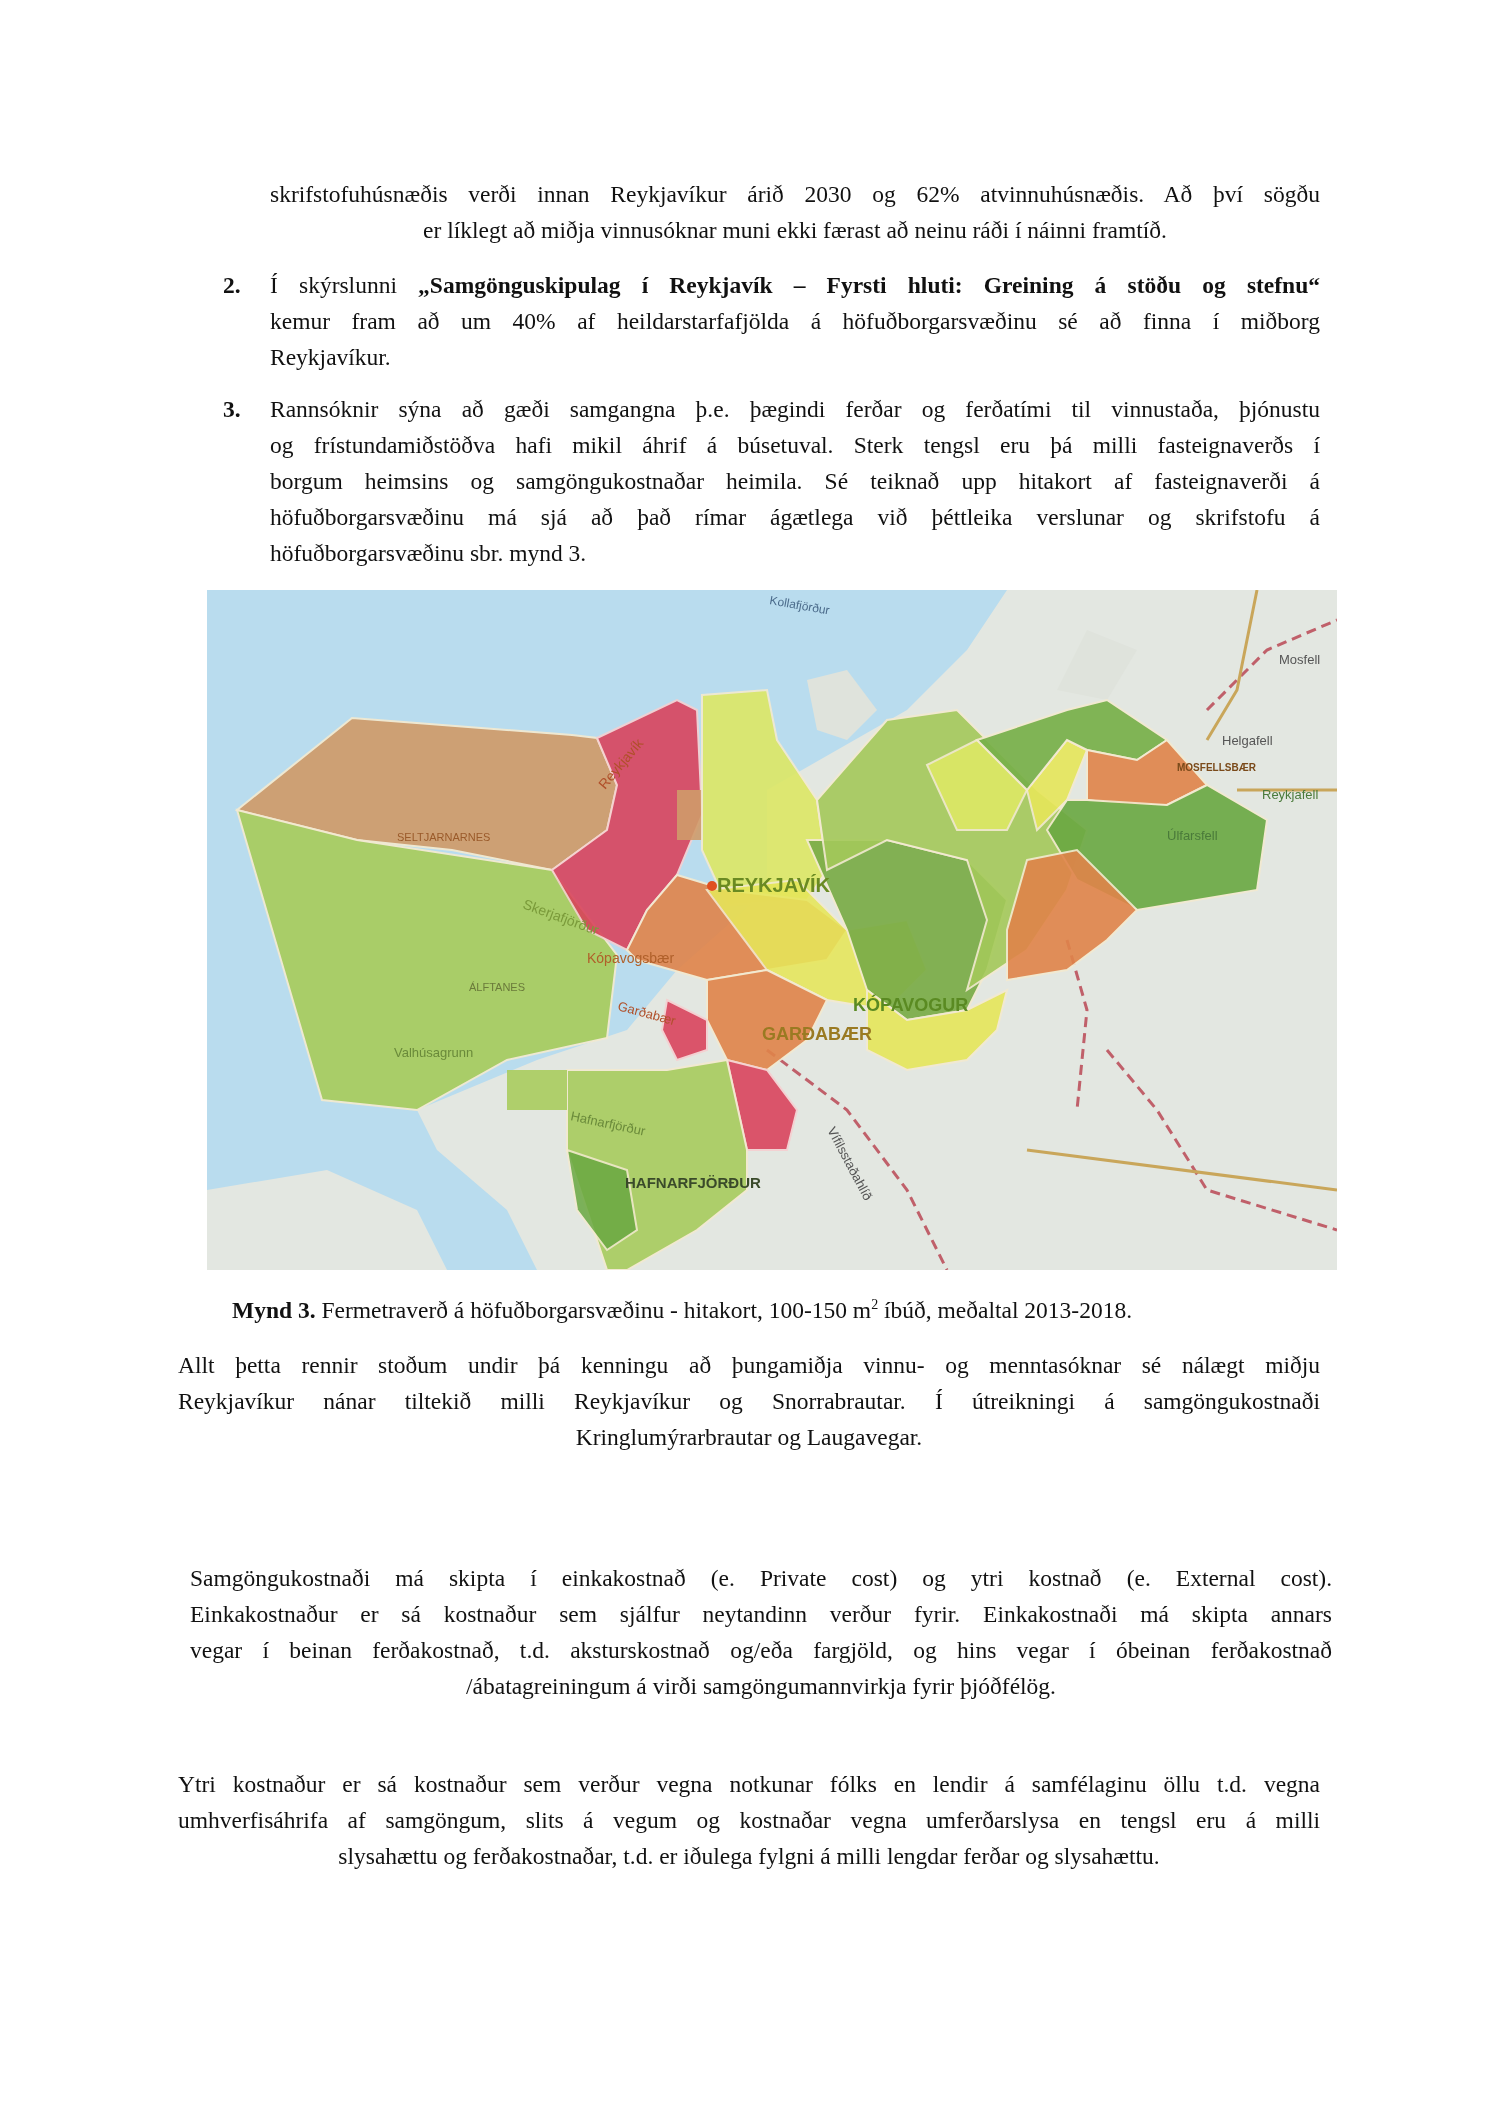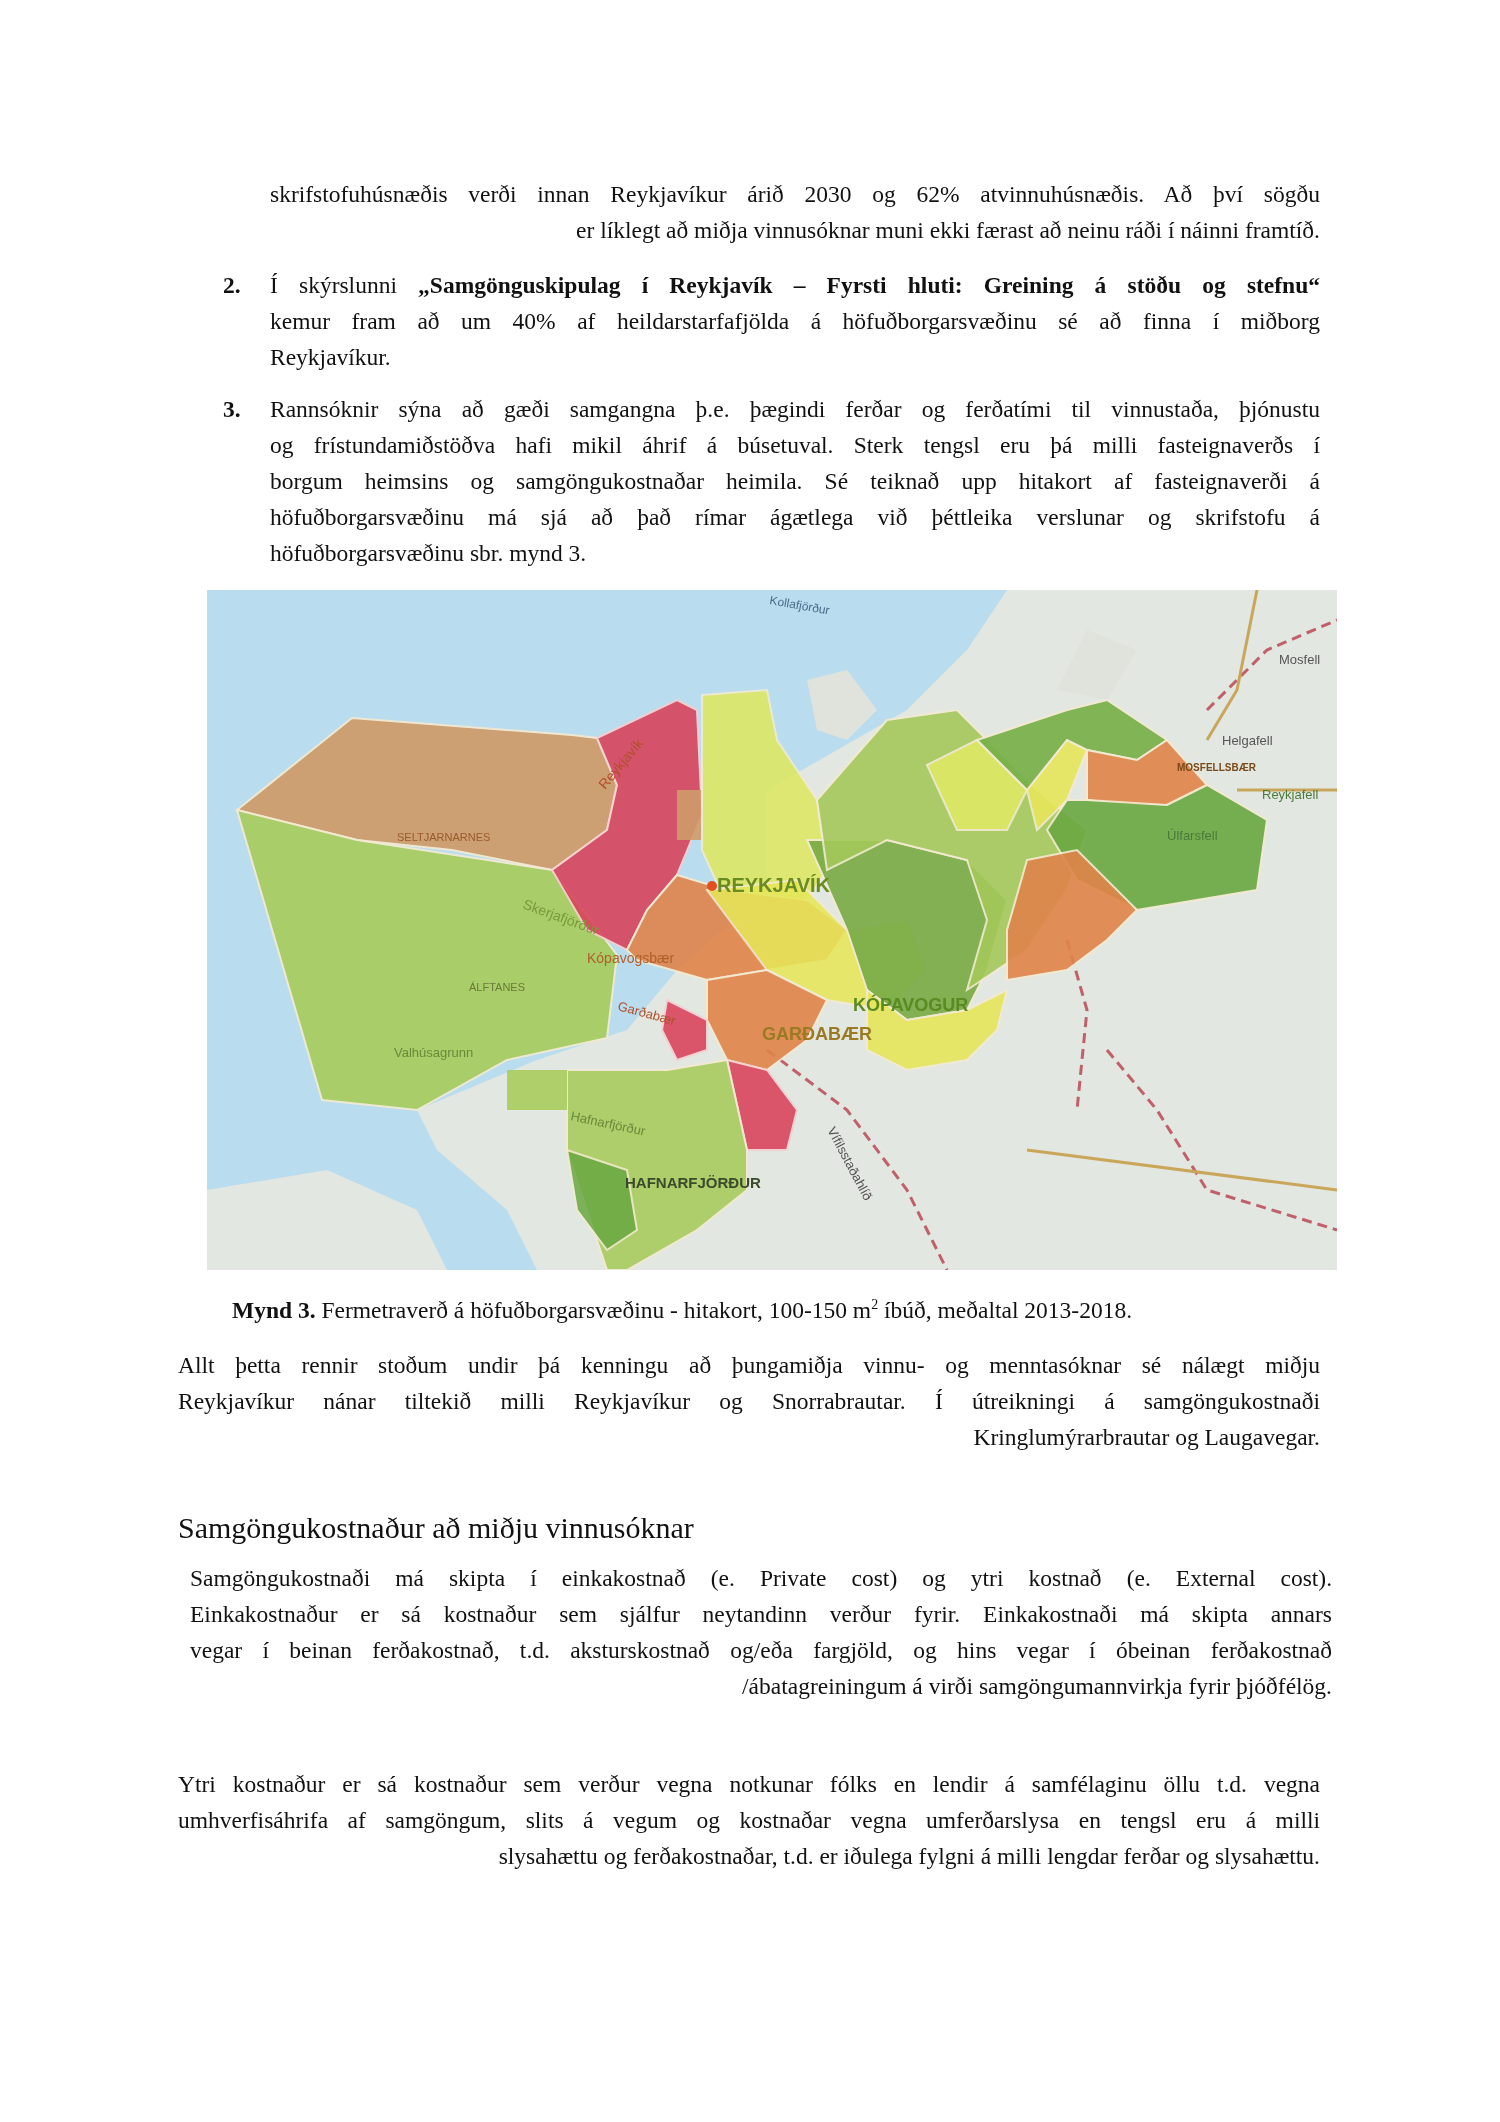--- a/index.html
+++ b/index.html
@@ -8,21 +8,21 @@
   .page { position: absolute; left: 0; top: 0; width: 1500px; height: 2122px; border-radius: 25px; }
   .p { position: absolute; font-size: 23.5px; line-height: 36px; text-align: justify; }
   .p b { font-weight: normal; }
   .list-item { position: absolute; left: 223px; width: 1097px; }
   .list-num { position: absolute; left: -47px; font-weight: bold; font-size: 23.5px; line-height: 36px; }
   .list-text { font-size: 23.5px; line-height: 36px; text-align: justify; text-align-last: left; }
   .map { position: absolute; left: 207px; top: 590px; width: 1130px; height: 680px; overflow: hidden; background: #b9dcee; }
   .caption { position: absolute; left: 0; width: 1364px; top: 1287px; text-align: center; font-size: 23.5px; line-height: 36px; }
   .heading { position: absolute; left: 178px; top: 1508px; font-size: 30px; line-height: 40px; font-weight: normal; }
   .jl { text-align: justify; text-align-last: justify; display: block; }
-  .ll { display: block; text-align: right; }
+  .ll { display: block; text-align: center; }
 </style>
 </head>
 <body>
 
 <div class="page">
 
   <div class="p" style="left:270px; top:176px; width:1050px;">
     <span class="jl">skrifstofuhúsnæðis verði innan Reykjavíkur árið 2030 og 62% atvinnuhúsnæðis. Að því sögðu</span>
     <span class="ll">er líklegt að miðja vinnusóknar muni ekki færast að neinu ráði í náinni framtíð.</span>
   </div>
@@ -131,21 +131,20 @@
   <div class="caption">
     <b>Mynd 3.</b><span> Fermetraverð á höfuðborgarsvæðinu - hitakort, 100-150 m</span><sup style="font-size:14px;">2</sup><span> íbúð, meðaltal 2013-2018.</span>
   </div>
 
   <div class="p" style="left:178px; top:1347px; width:1142px;">
     <span class="jl">Allt þetta rennir stoðum undir þá kenningu að þungamiðja vinnu- og menntasóknar sé nálægt miðju</span>
     <span class="jl"><span>Reykjavíkur nánar tiltekið milli Reykjavíkur og Snorrabrautar. </span><b>Í útreikningi á samgöngukostnaði</b></span>
     <b class="ll">Kringlumýrarbrautar og Laugavegar.</b>
   </div>
 
-  <div class="heading">Samgöngukostnaður að miðju vinnusóknar</div>
 
   <div class="p" style="left:190px; top:1560px; width:1142px;">
     <span class="jl"><span>Samgöngukostnaði má skipta í </span><b>einkakostnað (e. Private cost)</b><span> og </span><b>ytri kostnað (e. External cost).</b></span>
     <span class="jl">Einkakostnaður er sá kostnaður sem sjálfur neytandinn verður fyrir. Einkakostnaði má skipta annars</span>
     <span class="jl">vegar í beinan ferðakostnað, t.d. aksturskostnað og/eða fargjöld, og hins vegar í óbeinan ferðakostnað</span>
     <span class="ll">/ábatagreiningum á virði samgöngumannvirkja fyrir þjóðfélög.</span>
   </div>
 
   <div class="p" style="left:178px; top:1766px; width:1142px;">
     <span class="jl">Ytri kostnaður er sá kostnaður sem verður vegna notkunar fólks en lendir á samfélaginu öllu t.d. vegna</span>

